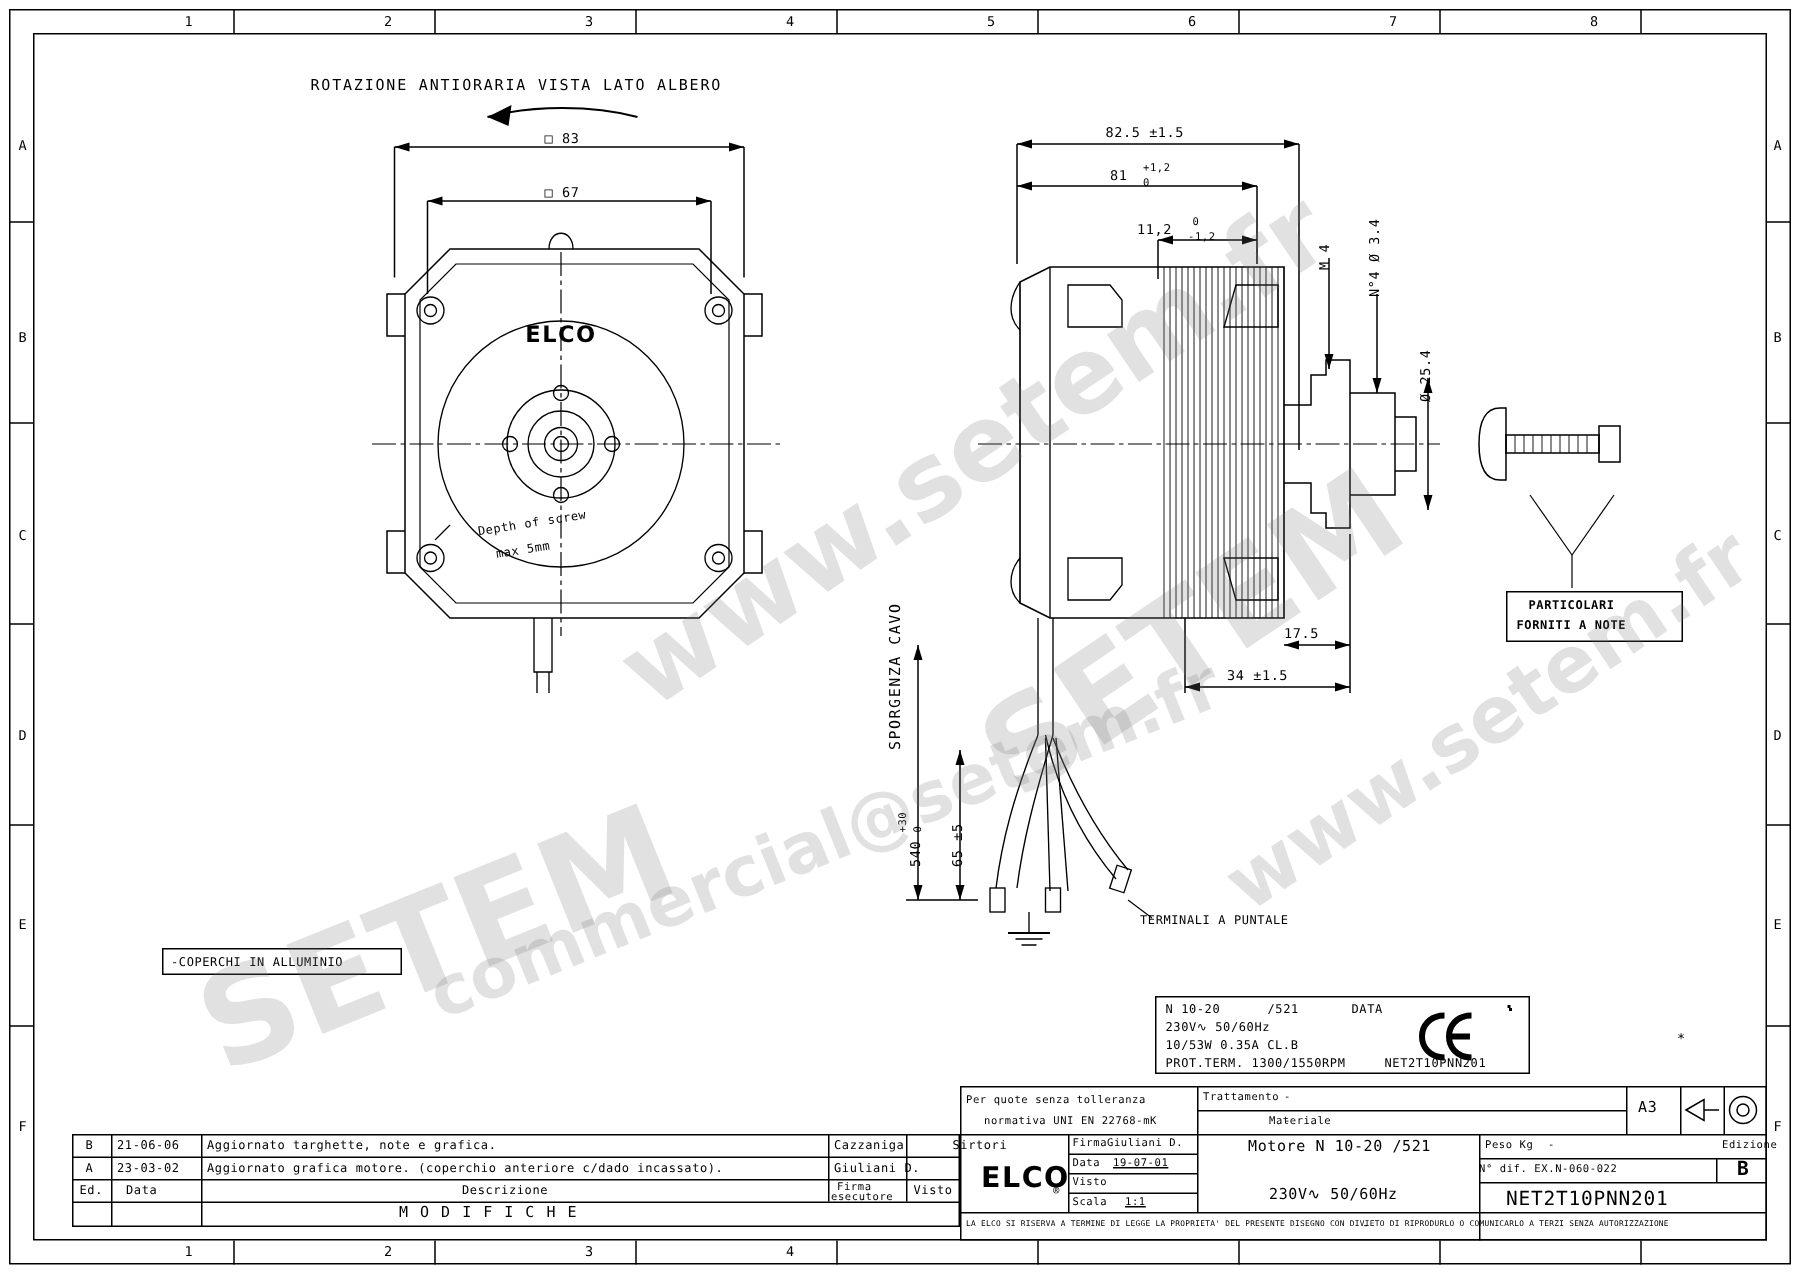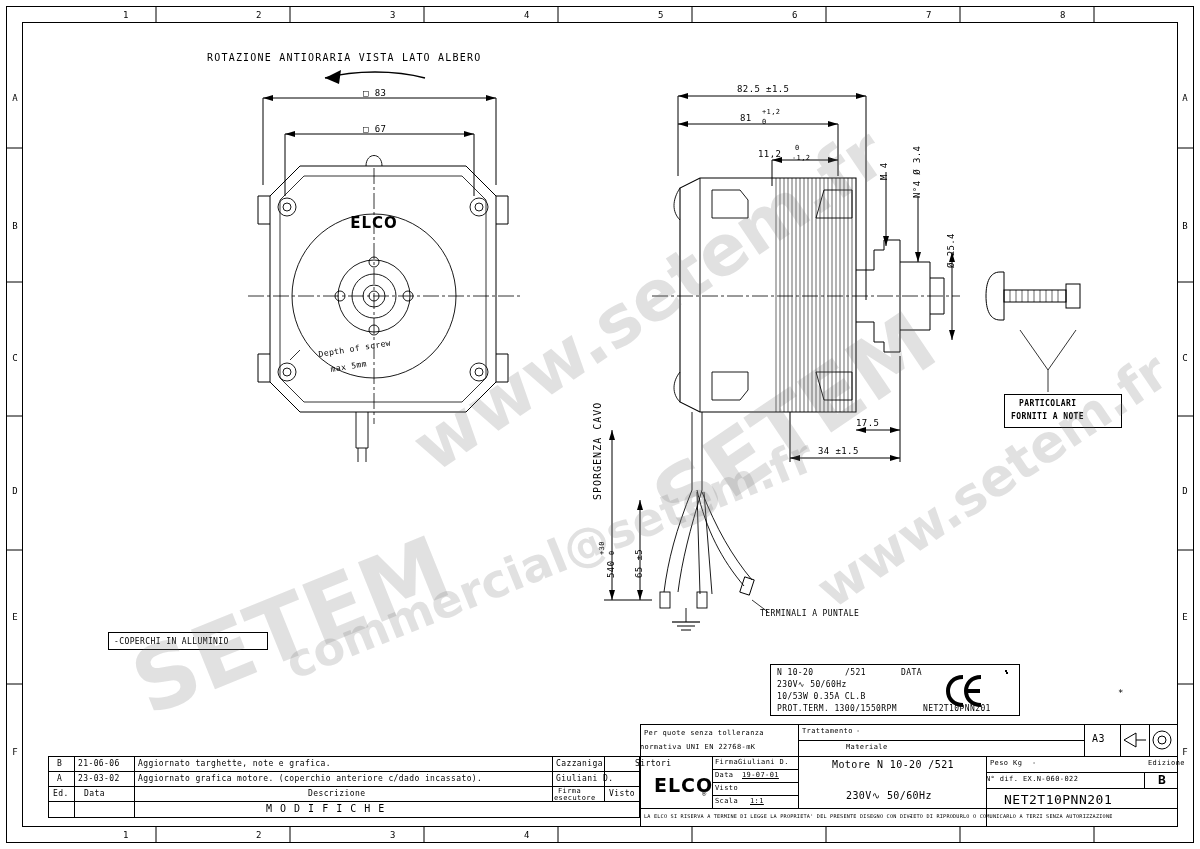--- a/index.html
+++ b/index.html
@@ -399,21 +399,21 @@
     <div class="abs" style="left:0;top:0;width:538px;height:103px;border:1px solid #000;box-sizing:border-box;"></div>
 
     <div class="ln" style="left:0;top:32px;width:538px;height:1px;"></div>
     <div class="ln" style="left:158px;top:0;width:1px;height:32px;"></div>
     <div class="ln" style="left:158px;top:16px;width:286px;height:1px;"></div>
     <div class="ln" style="left:444px;top:0;width:1px;height:32px;"></div>
     <div class="ln" style="left:480px;top:0;width:1px;height:32px;"></div>
     <div class="ln" style="left:509px;top:0;width:1px;height:32px;"></div>
 
     <div class="txt txt7" style="left:4px;top:5px;">Per quote senza tolleranza</div>
-    <div class="txt txt7" style="left:0;top:19px;">normativa UNI EN 22768-mK</div>
+    <div class="txt txt7" style="left:16px;top:19px;">normativa UNI EN 22768-mK</div>
     <div class="txt txt7" style="left:162px;top:3px;">Trattamento</div>
     <div class="txt txt7" style="left:216px;top:3px;">-</div>
     <div class="txt txt7" style="left:162px;top:19px;padding-left:44px;">Materiale</div>
     <div class="txt txt7" style="left:216px;top:19px;">-</div>
     <div class="txt txt10" style="left:452px;top:9px;">A3</div>
 
     <svg width="60" height="32" style="position:absolute;left:480px;top:0;">
       <polygon points="4,16 16,9 16,23" fill="none" stroke="#000" stroke-width="1"></polygon>
       <line x1="16" y1="16" x2="26" y2="16" stroke="#000" stroke-width="1"></line>
       <circle cx="42" cy="16" r="9" fill="none" stroke="#000" stroke-width="1"></circle>
@@ -442,21 +442,21 @@
     <div class="txt txt7" style="left:75px;top:60px;">Visto</div>
     <div class="txt txt7" style="left:75px;top:73px;">Scala</div>
     <div class="txt txt7" style="left:110px;top:73px;text-decoration:underline;">1:1</div>
 
     <div class="txt txt10" style="left:192px;top:35px;">Motore N 10-20 /521</div>
     <div class="txt txt10" style="left:206px;top:66px;">230V∿ 50/60Hz</div>
     <div class="txt txt8" style="left:268px;top:88px;">-</div>
 
     <div class="txt txt7" style="left:350px;top:35px;">Peso Kg</div>
     <div class="txt txt7" style="left:392px;top:35px;">-</div>
-    <div class="txt txt7" style="left:334px;top:51px;padding-left:12px;">N° dif. EX.N-060-022</div>
+    <div class="txt txt7" style="left:346px;top:51px;">N° dif. EX.N-060-022</div>
     <div class="txt txt7" style="left:508px;top:35px;">Edizione</div>
     <div class="txt" style="left:518px;top:48px;font-size:13px;font-weight:bold;">B</div>
     <div class="txt" style="left:364px;top:68px;font-size:13px;letter-spacing:0.5px;">NET2T10PNN201</div>
 
     <div class="txt" style="left:4px;top:89px;font-size:5.2px;letter-spacing:0.2px;">LA ELCO SI RISERVA A TERMINE DI LEGGE LA PROPRIETA' DEL PRESENTE DISEGNO CON DIVIETO DI RIPRODURLO O COMUNICARLO A TERZI SENZA AUTORIZZAZIONE</div>
   </div>
 
   <div class="txt" style="left:1118px;top:688px;">*</div>
 
 </div>

